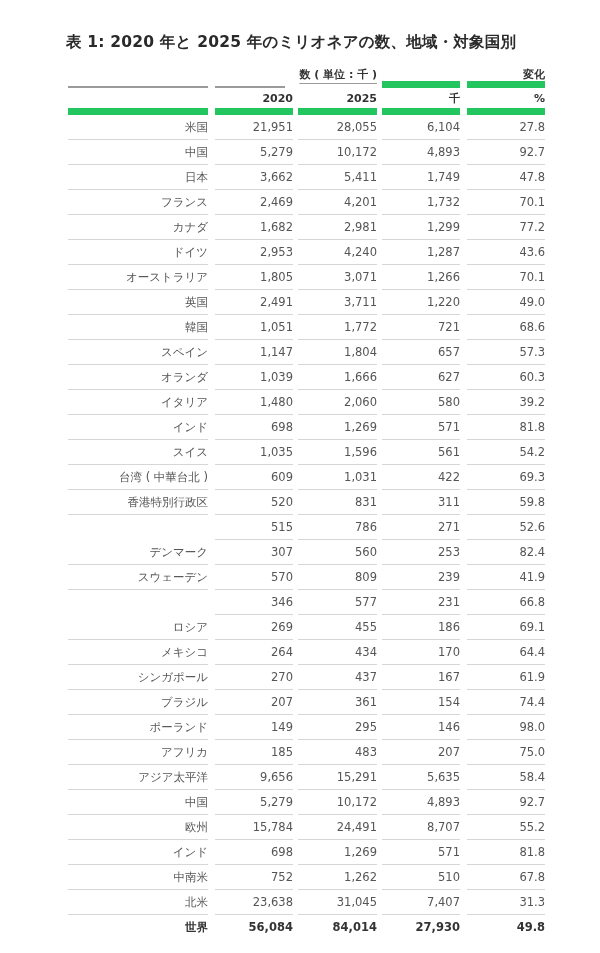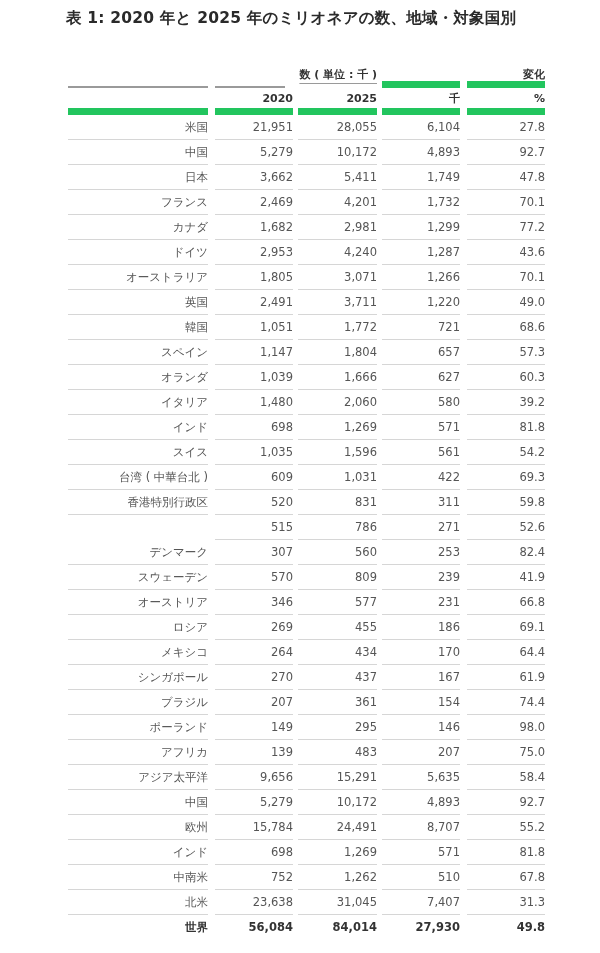--- a/index.html
+++ b/index.html
@@ -1,18 +1,18 @@
 <!DOCTYPE html>
 <html><head>
 <meta charset="utf-8">
 <style>
   html, body { margin:0; padding:0; background:#ffffff; }
   body { width:600px; height:953px; position:relative; overflow:hidden;
          font-family:"DejaVu Sans", "Liberation Sans", sans-serif; color:#555; }
-  .title { position:absolute; left:66px; top:8px; font-size:15.5px; font-weight:bold; color:#2a2a2a; letter-spacing:0.2px; white-space:nowrap; }
+  .title { position:absolute; left:66px; top:32px; font-size:15.5px; font-weight:bold; color:#2a2a2a; letter-spacing:0.2px; white-space:nowrap; }
   .table { position:absolute; left:68px; top:64px; width:480px; }
   .hdr1, .hdr2, .row { position:relative; height:25px; }
   .hdr1 { height:24px; }
   .hdr2 { height:27px; }
   .cell { position:absolute; top:0; height:100%; box-sizing:border-box; font-size:11.5px; line-height:22px; white-space:nowrap; }
   .c0 { left:0; width:140px; text-align:right; }
   .c1 { left:147px; width:78px; text-align:right; }
   .c2 { left:230px; width:79px; text-align:right; }
   .c3 { left:314px; width:78px; text-align:right; }
   .c4 { left:399px; width:78px; text-align:right; }
@@ -169,21 +169,20 @@
         <div class="cell c4">82.4</div>
       </div>
       <div class="row">
         <div class="cell c0">スウェーデン</div>
         <div class="cell c1">570</div>
         <div class="cell c2">809</div>
         <div class="cell c3">239</div>
         <div class="cell c4">41.9</div>
       </div>
       <div class="row">
-        <div class="cell c0">オーストリア</div>
         <div class="cell c1">346</div>
         <div class="cell c2">577</div>
         <div class="cell c3">231</div>
         <div class="cell c4">66.8</div>
       </div>
       <div class="row">
         <div class="cell c0">ロシア</div>
         <div class="cell c1">269</div>
         <div class="cell c2">455</div>
         <div class="cell c3">186</div>
@@ -212,21 +211,21 @@
       </div>
       <div class="row">
         <div class="cell c0">ポーランド</div>
         <div class="cell c1">149</div>
         <div class="cell c2">295</div>
         <div class="cell c3">146</div>
         <div class="cell c4">98.0</div>
       </div>
       <div class="row">
         <div class="cell c0">アフリカ</div>
-        <div class="cell c1">139</div>
+        <div class="cell c1">185</div>
         <div class="cell c2">483</div>
         <div class="cell c3">207</div>
         <div class="cell c4">75.0</div>
       </div>
       <div class="row">
         <div class="cell c0">アジア太平洋</div>
         <div class="cell c1">9,656</div>
         <div class="cell c2">15,291</div>
         <div class="cell c3">5,635</div>
         <div class="cell c4">58.4</div>

